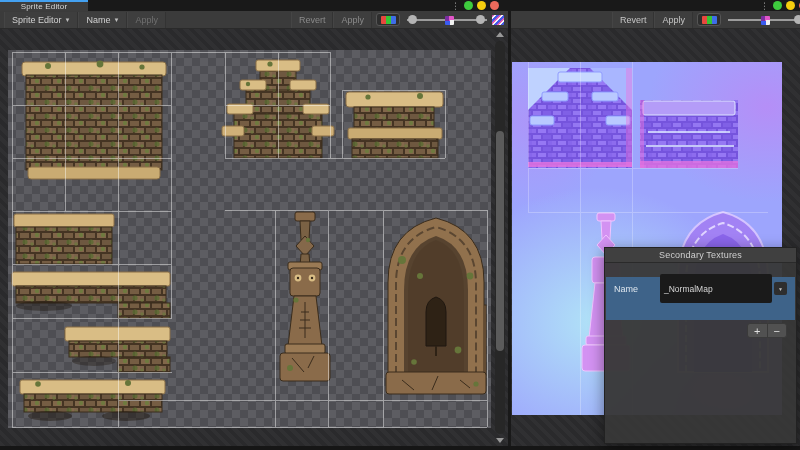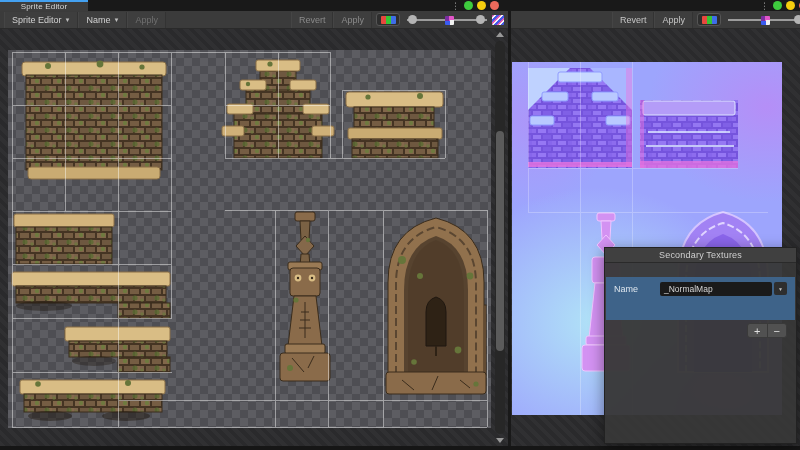--- a/index.html
+++ b/index.html
@@ -68,21 +68,21 @@
   
   .secpanel { position:absolute; left:604px; top:247px; width:193px; height:197px;
               background:rgba(55,55,55,.96); border:1px solid #222; box-shadow:0 4px 14px rgba(0,0,0,.45);
               font-size:9px; z-index:50; }
   .sphead { height:15px; background:#404040; border-bottom:1px solid #2a2a2a; color:#cfcfcf;
             text-align:center; line-height:15px; letter-spacing:.2px; }
   .spsel { position:absolute; left:1px; right:1px; top:29px; height:43px; background:#3e6389;
            padding:4px 8px 0 8px; }
   .sprow { display:flex; align-items:center; height:15px; margin-bottom:3px; }
   .splabel { width:46px; color:#dde6ee; }
-  .spfield { flex:1; height:14px; background:#1a1a1a; border-radius:2px; color:#d6d6d6;
+  .spfield { flex:1; height:29px; background:#1a1a1a; border-radius:2px; color:#d6d6d6;
              display:flex; align-items:center; padding:0 4px; gap:3px; font-size:8.5px;
              white-space:nowrap; overflow:hidden; }
   .spddbtn { width:13px; height:13px; margin-left:2px; background:#2e2e2e; border-radius:2px;
              color:#c0c0c0; font-size:5px; display:flex; align-items:center; justify-content:center; }
   .thumb2 { width:9px; height:9px; flex:0 0 9px; border:1px solid #777; border-radius:1px;
             background:conic-gradient(#b18cf0 25%, #9aa4fc 0 50%, #c79af6 0 75%, #8f8ff4 0); }
   .picker { width:12px; height:12px; margin-left:3px; border:1.5px solid #b5b5b5; border-radius:50%;
             display:flex; align-items:center; justify-content:center; }
   .picker .pdot { width:3px; height:3px; background:#b5b5b5; border-radius:50%; }
   .spfoot { position:absolute; top:75px; right:9px; width:40px; height:15px; background:#515151;

